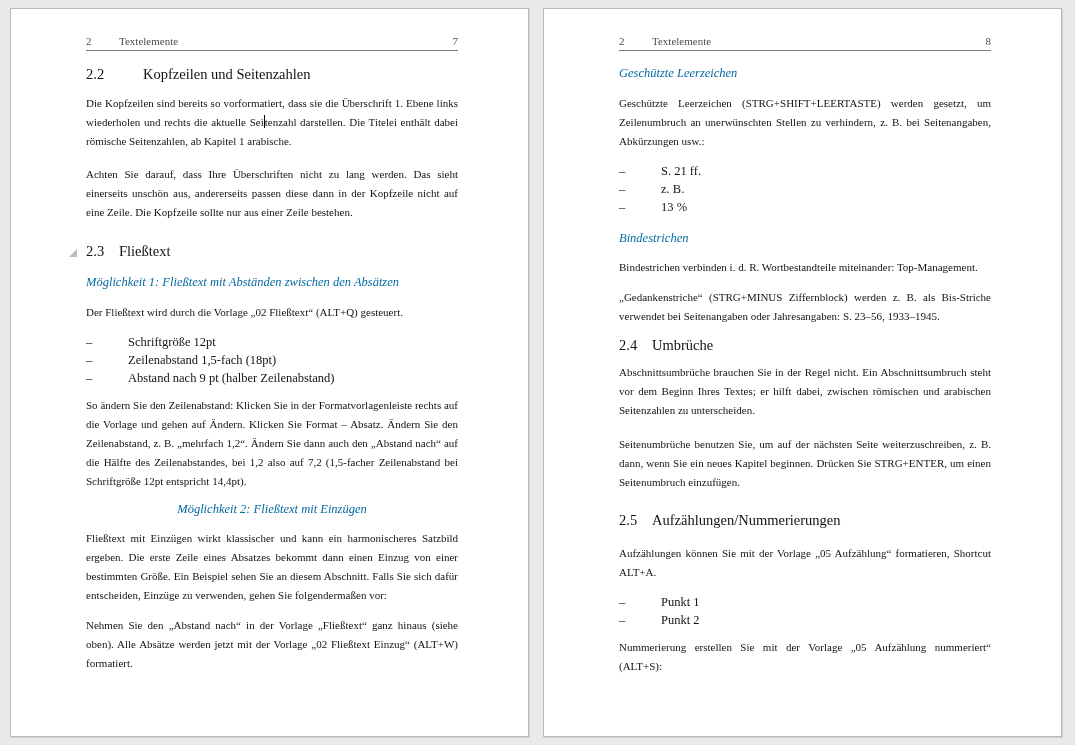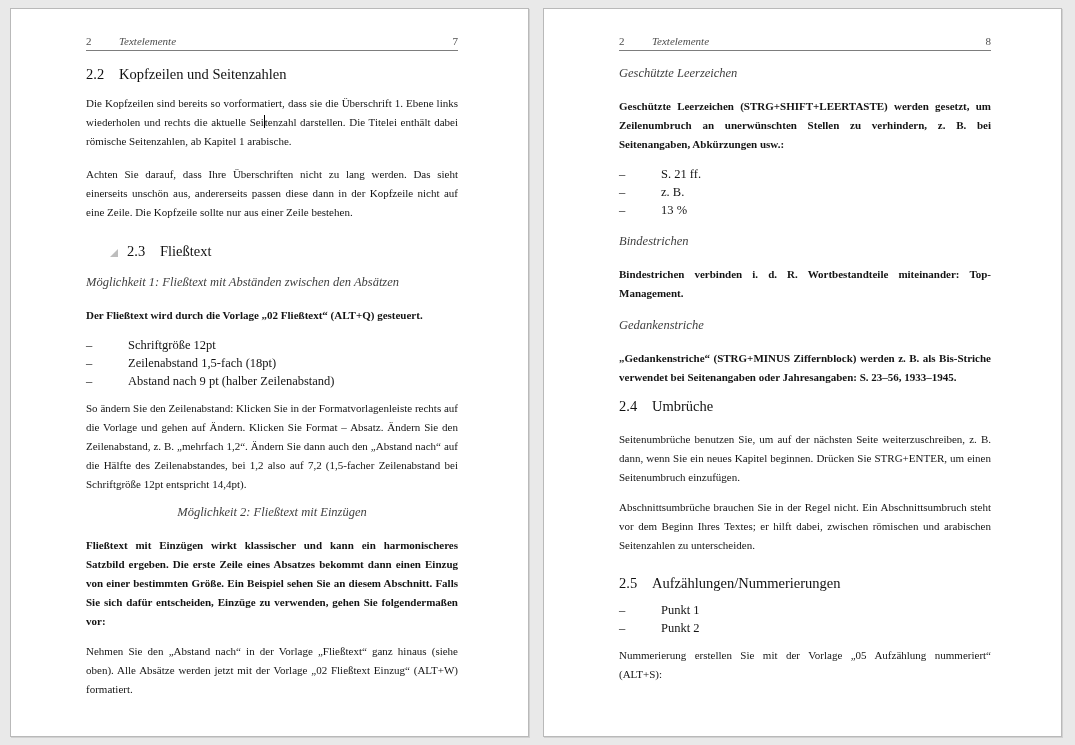--- a/index.html
+++ b/index.html
@@ -29,41 +29,41 @@
   .running-header {
     display: flex;
     align-items: baseline;
     margin-top: 26px;
     padding-bottom: 3px;
     border-bottom: 1px solid #7d7d7d;
     font-size: 11px;
     color: #4d4d4d;
   }
   .rh-chapter { width: 33px; }
-  .rh-title   { flex: 1; font-style: italic; }
+  .rh-title   { flex: 1; }
   .rh-page    { text-align: right; }
   .h2 {
     display: flex;
     font-size: 14.5px;
     font-weight: normal;
     color: #111;
     position: relative;
   }
   .h2 .h2-num { width: 33px; }
   .body-p {
     font-size: 11px;
     line-height: 19px;
     color: #141414;
     text-align: justify;
     hyphens: manual;
   }
   .italic-sub {
     font-size: 12.5px;
     font-style: italic;
-    color: #404040;
+    color: #0369a1;
   }
   .blist { font-size: 12.5px; color: #141414; }
   .blist-row { display: flex; line-height: 18px; }
   .blist-dash { width: 42px; }
   .caret {
     display: inline-block;
     width: 1px;
     height: 13px;
     background: #000;
     vertical-align: -2px;
@@ -71,26 +71,26 @@
   .collapse-tri {
     position: absolute;
     left: -17px;
     top: 6px;
     width: 0;
     height: 0;
     border-bottom: 8px solid #bdbdbd;
     border-left: 8px solid transparent;
   }
   
-  .mt-h22   { margin-top: 15px; }
+  .mt-h22   { margin-top: 15px; gap: 24px; }
   .mt-p1    { margin-top: 11px; }
   .mt-p2    { margin-top: 14px; }
-  .mt-h23   { margin-top: 21px; margin-left: 41px; }
+  .mt-h23   { margin-top: 21px; }
   .mt-sub1  { margin-top: 15px; }
-  .mt-small { margin-top: 16px; font-weight: bold;  }
+  .mt-small { margin-top: 6px;  }
   .mt-list  { margin-top: 9px;  }
   .mt-p     { margin-top: 9px;  }
   .mt-sub2  { margin-top: 10px; text-align: center; }
   .mt-h24   { margin-top: 10px; }
   .mt-h25   { margin-top: 20px; }
 </style>
 </head>
 <body>
 
 <div class="page page-left">
@@ -172,38 +172,38 @@
       <div class="blist-row">
         <span class="blist-dash">–</span>
         <span>13 %</span>
       </div>
     </div>
 
     <p class="italic-sub mt-sub1">Bindestrichen</p>
 
     <p class="body-p mt-small">Bindestrichen verbinden i. d. R. Wortbestandteile miteinander: Top-Management.</p>
 
-    <p class="italic-sub mt-sub1">Gedankenstriche</p>
 
     <p class="body-p mt-small">„Gedankenstriche“ (STRG+MINUS Ziffernblock) werden z. B. als Bis-Striche verwen­det bei Seitenangaben oder Jahresangaben: S. 23–56, 1933–1945.</p>
 
     <div class="h2 mt-h24">
       <span class="h2-num">2.4</span>
       <span>Umbrüche</span>
     </div>
 
+    <p class="body-p mt-p">Abschnittsumbrüche brauchen Sie in der Regel nicht. Ein Abschnittsumbruch steht vor dem Beginn Ihres Textes; er hilft dabei, zwischen römischen und arabischen Seitenzah­len zu unterscheiden.</p>
+
     <p class="body-p mt-sub1">Seitenumbrüche benutzen Sie, um auf der nächsten Seite weiterzuschreiben, z. B. dann, wenn Sie ein neues Kapitel beginnen. Drücken Sie STRG+ENTER, um einen Seiten­umbruch einzufügen.</p>
-
-    <p class="body-p mt-p">Abschnittsumbrüche brauchen Sie in der Regel nicht. Ein Abschnittsumbruch steht vor dem Beginn Ihres Textes; er hilft dabei, zwischen römischen und arabischen Seitenzah­len zu unterscheiden.</p>
 
     <div class="h2 mt-h25">
       <span class="h2-num">2.5</span>
       <span>Aufzählungen/Nummerierungen</span>
     </div>
 
+    <p class="body-p mt-sub1">Aufzählungen können Sie mit der Vorlage „05 Aufzählung“ formatieren, Shortcut ALT+A.</p>
 
     <div class="blist mt-list">
       <div class="blist-row">
         <span class="blist-dash">–</span>
         <span>Punkt 1</span>
       </div>
       <div class="blist-row">
         <span class="blist-dash">–</span>
         <span>Punkt 2</span>
       </div>

